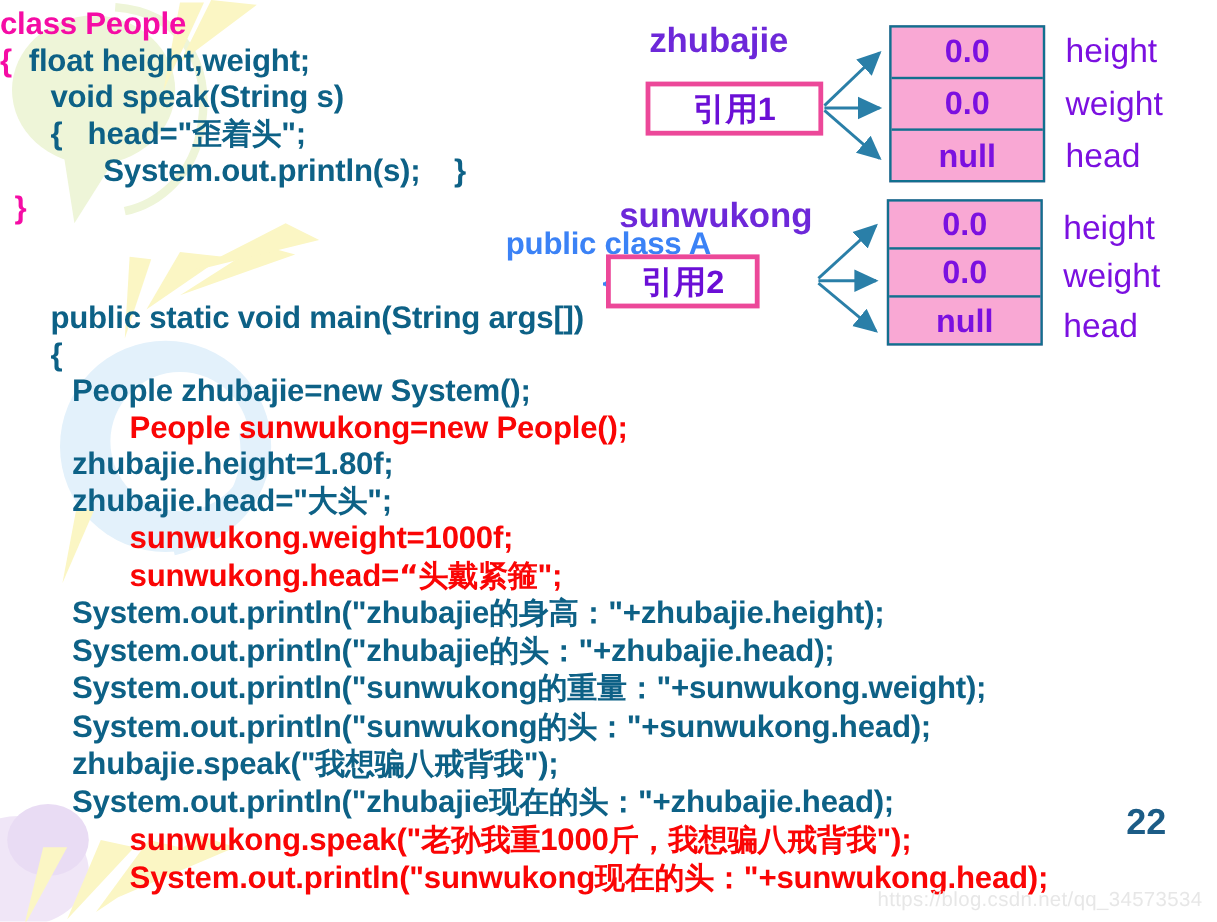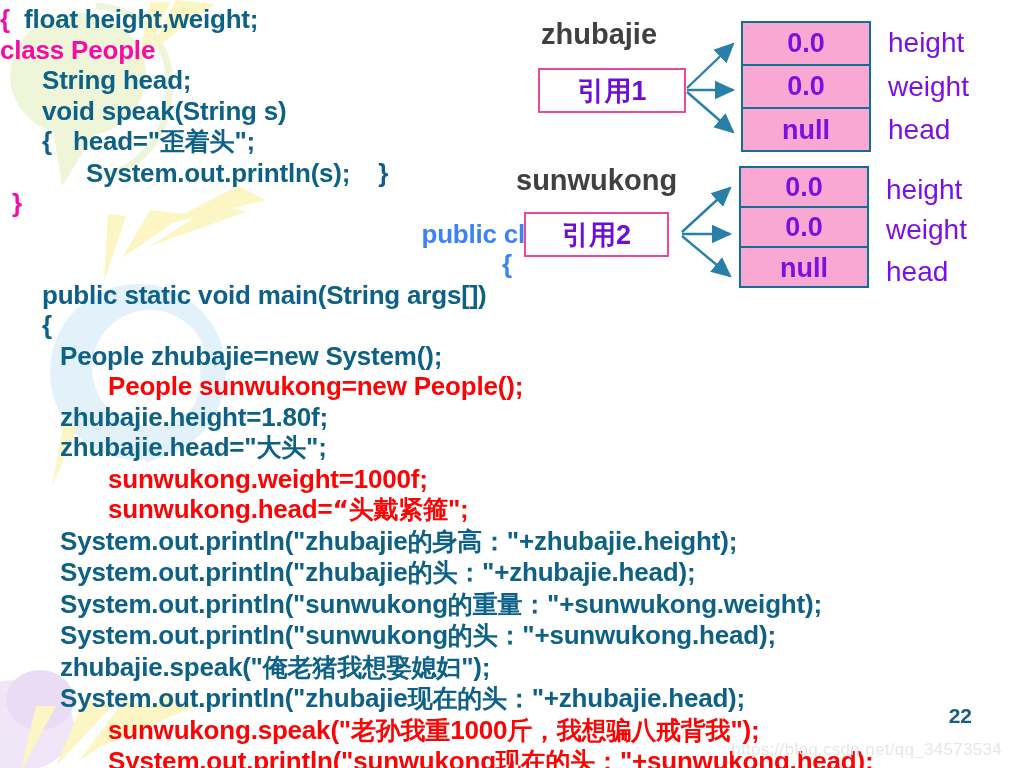--- a/index.html
+++ b/index.html
@@ -39,28 +39,28 @@
   .c-magenta{ color: #f50ca5; }
   .c-violet { color: #3b82f6; text-align: center; }
 
   .cn { font-family: "DejaVu Sans", "Liberation Sans", sans-serif; font-weight: 600; font-size: 25px; }
 
   
   #diagram { position:absolute; left:0; top:0; width:1014px; height:310px; z-index: 6; }
 
   .ref-title {
     position: absolute;
-    color: #404040;
+    color: #6d28d9;
     font-weight: bold;
     font-size: 29px;
     white-space: nowrap;
   }
   .ref-box {
     position: absolute;
-    border: 2px solid #ec4899;
+    border: 4px solid #ec4899;
     background: #ffffff;
     color: #6b0fd6;
     font-weight: bold;
     font-size: 27px;
     display: flex;
     align-items: center;
     justify-content: center;
     box-sizing: border-box;
   }
   .obj-box {
@@ -87,23 +87,23 @@
     font-weight: normal;
     font-size: 28px;
     white-space: nowrap;
   }
   #arrows { position:absolute; left:0; top:0; width:1014px; height:310px; }
 
   
   #page-number {
     position: absolute;
     right: 42px;
-    top: 704px;
+    top: 669px;
     color: #1c5c86;
-    font-size: 21px;
+    font-size: 30px;
     font-weight: bold;
     z-index: 7;
   }
   #watermark {
     position: absolute;
     right: 12px;
     top: 740px;
     color: #e7e7e7;
     font-size: 17px;
     letter-spacing: 0.3px;
@@ -143,42 +143,41 @@
     <path d="M238 186 L266 200 L160 226 Z"></path>
     <path d="M64 422 L78 426 L52 486 Z"></path>
     <path d="M36 706 L56 706 L20 772 Z"></path>
     <path d="M84 700 L112 706 L56 766 Z"></path>
     <path d="M124 700 L158 708 L80 760 Z"></path>
     <path d="M166 696 L196 706 L98 748 Z"></path>
   </g>
 </svg>
 
 <div id="code-block">
+    <div class="code-line c-magenta" style="padding-left: 0px;"><span>class People</span></div>
     <div class="code-line c-magenta" style="padding-left: 0px;"><span>{</span><span class="c-teal">  float height,weight;</span></div>
-    <div class="code-line c-magenta" style="padding-left: 0px;"><span>class People</span></div>
-    <div class="code-line c-teal" style="padding-left: 42px;"><span>String head;</span></div>
     <div class="code-line c-teal" style="padding-left: 42px;"><span>void speak(String s)</span></div>
     <div class="code-line c-teal" style="padding-left: 42px;"><span>{   head="</span><span class="cn">歪着头</span><span>";</span></div>
     <div class="code-line c-teal" style="padding-left: 86px;"><span>System.out.println(s);    }</span></div>
     <div class="code-line c-magenta" style="padding-left: 12px;"><span>}</span></div>
     <div class="code-line c-violet" style="padding-left: 0px;"><span>public class A</span></div>
     <div class="code-line c-violet" style="padding-left: 0px;"><span>{</span></div>
     <div class="code-line c-teal" style="padding-left: 42px;"><span>public static void main(String args[])</span></div>
     <div class="code-line c-teal" style="padding-left: 42px;"><span>{</span></div>
     <div class="code-line c-teal" style="padding-left: 60px;"><span>People zhubajie=new System();</span></div>
     <div class="code-line c-red" style="padding-left: 60px;"><span>People sunwukong=new People();</span></div>
     <div class="code-line c-teal" style="padding-left: 60px;"><span>zhubajie.height=1.80f;</span></div>
     <div class="code-line c-teal" style="padding-left: 60px;"><span>zhubajie.head="</span><span class="cn">大头</span><span>";</span></div>
     <div class="code-line c-red" style="padding-left: 60px;"><span>sunwukong.weight=1000f;</span></div>
     <div class="code-line c-red" style="padding-left: 60px;"><span>sunwukong.head=</span><span class="cn">“头戴紧箍</span><span>";</span></div>
     <div class="code-line c-teal" style="padding-left: 60px;"><span>System.out.println("zhubajie</span><span class="cn">的身高：</span><span>"+zhubajie.height);</span></div>
     <div class="code-line c-teal" style="padding-left: 60px;"><span>System.out.println("zhubajie</span><span class="cn">的头：</span><span>"+zhubajie.head);</span></div>
     <div class="code-line c-teal" style="padding-left: 60px;"><span>System.out.println("sunwukong</span><span class="cn">的重量：</span><span>"+sunwukong.weight);</span></div>
     <div class="code-line c-teal" style="padding-left: 60px;"><span>System.out.println("sunwukong</span><span class="cn">的头：</span><span>"+sunwukong.head);</span></div>
-    <div class="code-line c-teal" style="padding-left: 60px;"><span>zhubajie.speak("</span><span class="cn">俺老猪我想娶媳妇</span><span>");</span></div>
+    <div class="code-line c-teal" style="padding-left: 60px;"><span>zhubajie.speak("</span><span class="cn">我想骗八戒背我</span><span>");</span></div>
     <div class="code-line c-teal" style="padding-left: 60px;"><span>System.out.println("zhubajie</span><span class="cn">现在的头：</span><span>"+zhubajie.head);</span></div>
     <div class="code-line c-red" style="padding-left: 60px;"><span>sunwukong.speak("</span><span class="cn">老孙我重</span><span>1000</span><span class="cn">斤，我想骗八戒背我</span><span>");</span></div>
     <div class="code-line c-red" style="padding-left: 60px;"><span>System.out.println("sunwukong</span><span class="cn">现在的头：</span><span>"+sunwukong.head);</span></div>
   </div>
 
 <div id="diagram">
 
   <svg id="arrows" viewBox="0 0 1014 310" xmlns="http://www.w3.org/2000/svg">
     <defs>
       <marker id="ah" markerWidth="9" markerHeight="9" refX="7.5" refY="4.5" orient="auto" markerUnits="strokeWidth">
@@ -204,21 +203,21 @@
   <div class="obj-box" style="left:741px; top:21px; width:130px; height:131px;">
     <div class="obj-cell">0.0</div>
     <div class="obj-cell">0.0</div>
     <div class="obj-cell">null</div>
   </div>
   <div class="field-label" style="left:888px; top:27px;">height</div>
   <div class="field-label" style="left:888px; top:71px;">weight</div>
   <div class="field-label" style="left:888px; top:114px;">head</div>
 
   <div class="ref-title" style="left:516px; top:164px;">sunwukong</div>
-  <div class="ref-box" style="left:524px; top:212px; width:145px; height:45px;">引用2</div>
+  <div class="ref-box" style="left:505px; top:212px; width:128px; height:45px;">引用2</div>
   <div class="obj-box" style="left:739px; top:166px; width:130px; height:122px;">
     <div class="obj-cell" style="height:40px;">0.0</div>
     <div class="obj-cell" style="height:40px;">0.0</div>
     <div class="obj-cell" style="height:40px;">null</div>
   </div>
   <div class="field-label" style="left:886px; top:174px;">height</div>
   <div class="field-label" style="left:886px; top:214px;">weight</div>
   <div class="field-label" style="left:886px; top:256px;">head</div>
 </div>
 

